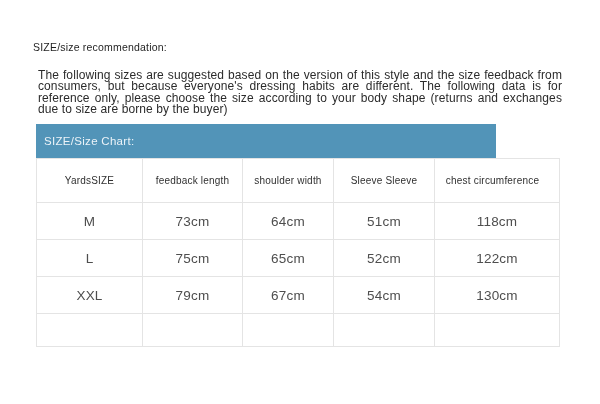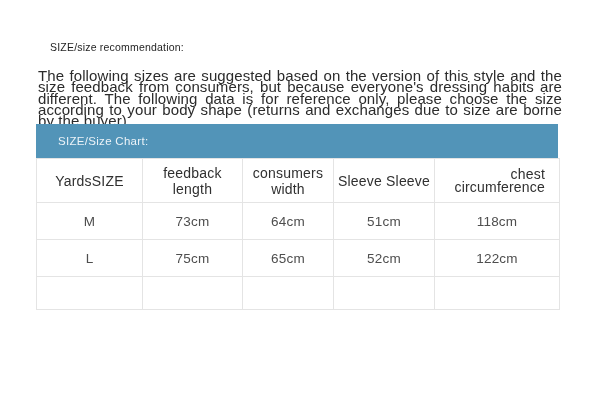--- a/index.html
+++ b/index.html
@@ -6,47 +6,47 @@
   body { font-family: "Liberation Sans", sans-serif; background: #ffffff; }
   .page {
     position: relative;
     width: 600px;
     height: 404px;
     background: #ffffff;
     overflow: hidden;
   }
   .rec-heading {
     position: absolute;
-    left: 50px;
+    left: 33px;
     top: 41px;
     font-size: 10.5px;
     color: #1f1f1f;
     letter-spacing: 0.2px;
   }
   .rec-body {
     position: absolute;
     left: 38px;
     top: 70px;
     width: 524px;
-    font-size: 15px;
+    font-size: 12px;
     line-height: 11.3px;
     color: #2b2b2b;
     text-align: justify;
     letter-spacing: 0.1px;
   }
   .chart-title-bar {
     position: absolute;
     left: 36px;
     top: 124px;
-    width: 522px;
+    width: 460px;
     height: 34px;
     box-sizing: border-box;
     display: flex;
     align-items: center;
-    padding-left: 22px;
+    padding-left: 8px;
     font-size: 11.5px;
     letter-spacing: 0.3px;
   }
   .size-table {
     position: absolute;
     left: 36px;
     top: 158px;
     width: 523px;
     border-collapse: collapse;
     table-layout: fixed;
@@ -54,27 +54,27 @@
   .size-table td, .size-table th {
     border: 1px solid #e4e4e4;
     box-sizing: border-box;
     text-align: center;
     vertical-align: middle;
     font-weight: normal;
     padding: 0;
   }
   .size-table tr.header-row { height: 44px; }
   .size-table tr.header-row th {
-    font-size: 14px;
+    font-size: 10px;
     color: #303030;
     letter-spacing: 0.2px;
     margin-top: 26px;
   }
   .size-table tr.header-row th.col-chest {
-    text-align: right;
+    text-align: center;
     padding-left: 5px;
     padding-right: 14px;
     line-height: 13px;
   }
   .size-table tr.data-row { height: 37px; }
   .size-table tr.data-row td {
     font-size: 13.5px;
     color: #4e4e4e;
     letter-spacing: 0.2px;
   }
@@ -98,38 +98,45 @@
       <col style="width:106px">
       <col style="width:100px">
       <col style="width:91px">
       <col style="width:101px">
       <col style="width:125px">
     </colgroup>
     <tbody>
       <tr class="header-row">
         <th>YardsSIZE</th>
         <th>feedback length</th>
-        <th>consumers width</th>
+        <th>shoulder width</th>
         <th>Sleeve Sleeve</th>
         <th class="col-chest">chest circumference</th>
       </tr>
       <tr class="data-row">
         <td>M</td>
         <td>73cm</td>
         <td>64cm</td>
         <td>51cm</td>
         <td>118cm</td>
       </tr>
       <tr class="data-row">
         <td>L</td>
         <td>75cm</td>
         <td>65cm</td>
         <td>52cm</td>
         <td>122cm</td>
       </tr>
+      <tr class="data-row">
+        <td>XXL</td>
+        <td>79cm</td>
+        <td>67cm</td>
+        <td>54cm</td>
+        <td>130cm</td>
+      </tr>
       <tr class="empty-row">
         <td></td>
         <td></td>
         <td></td>
         <td></td>
         <td></td>
       </tr>
     </tbody>
   </table>
 

